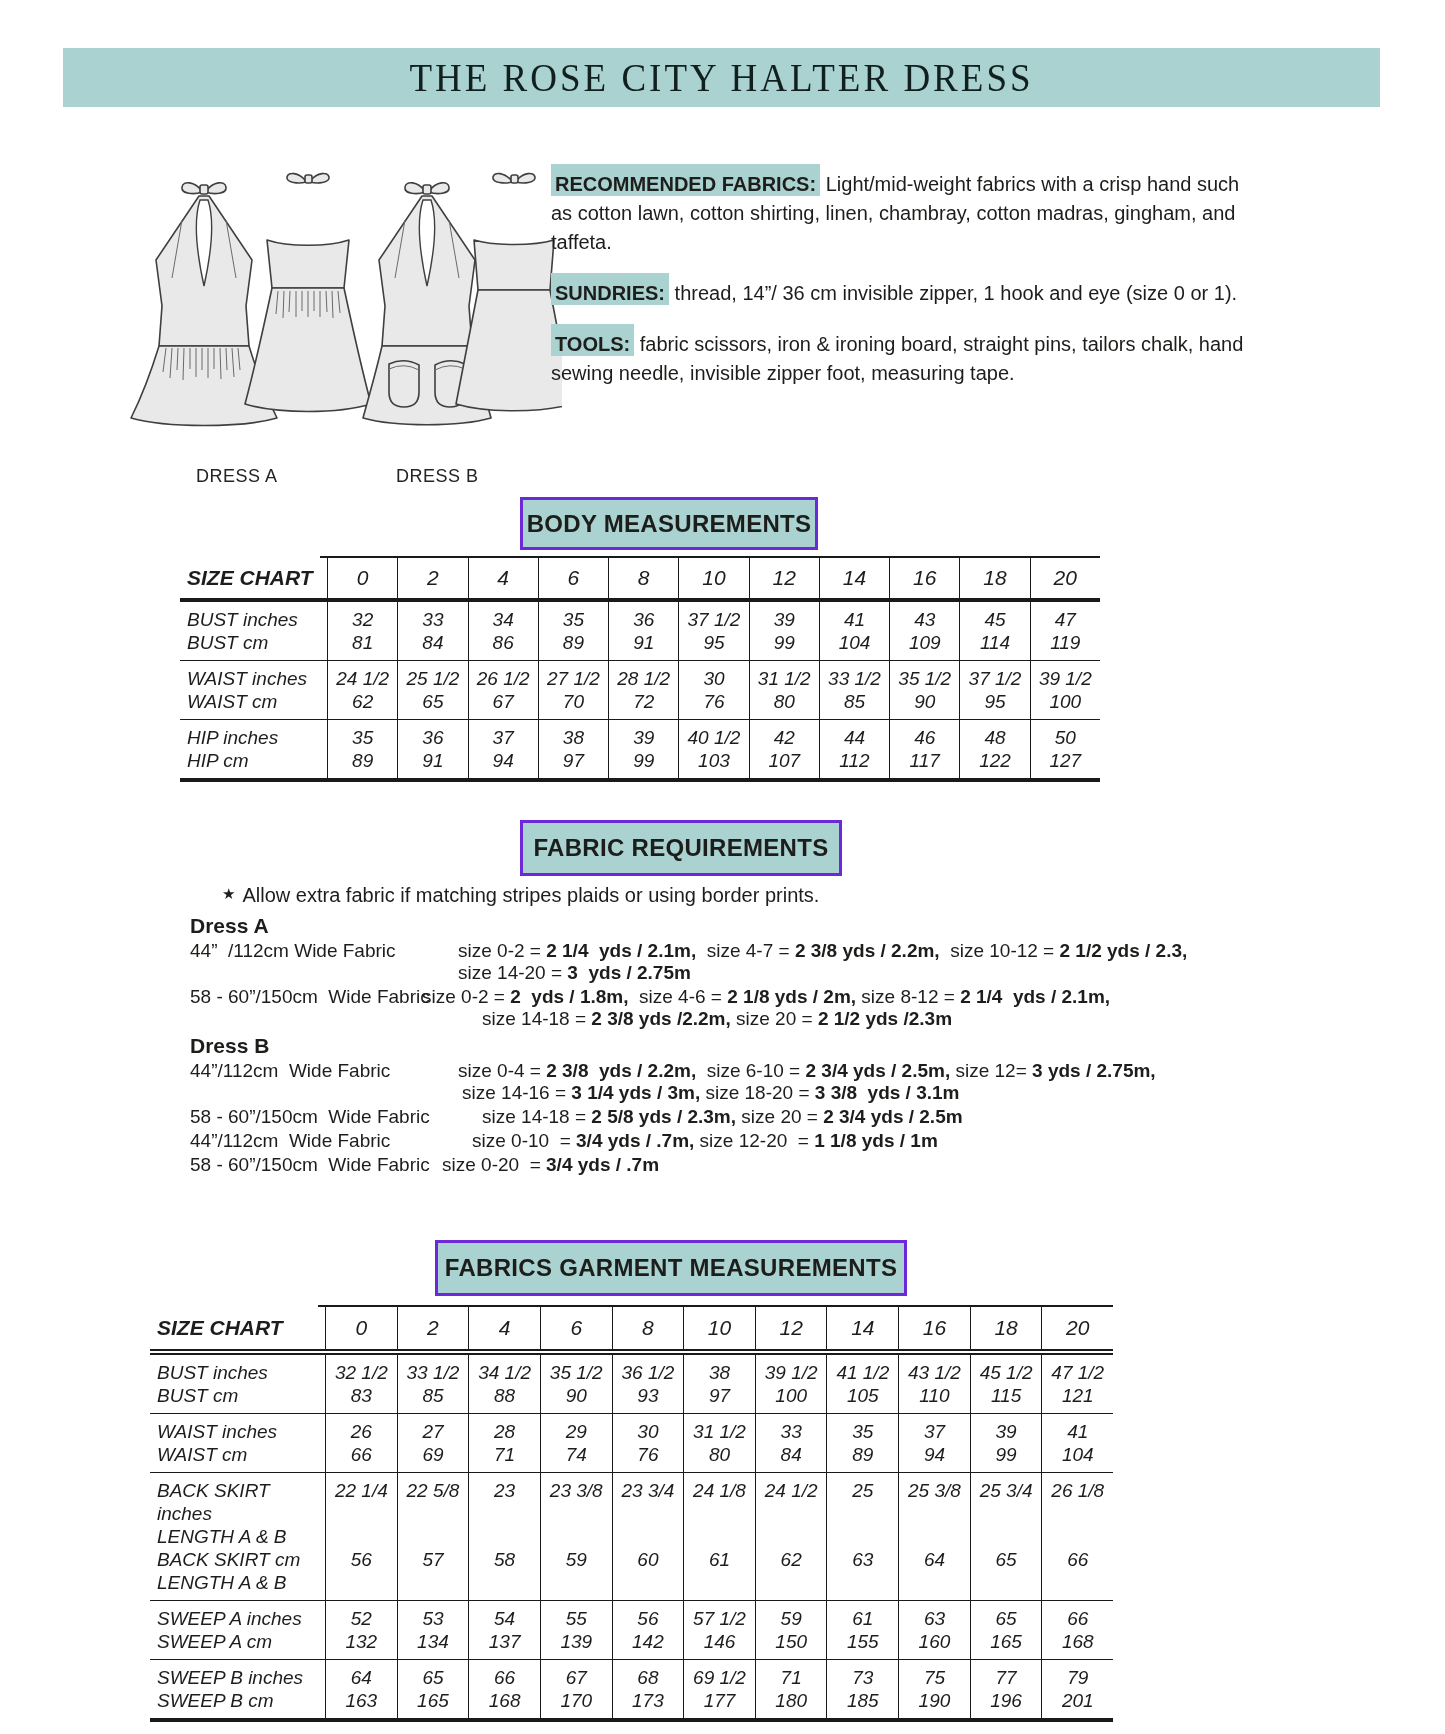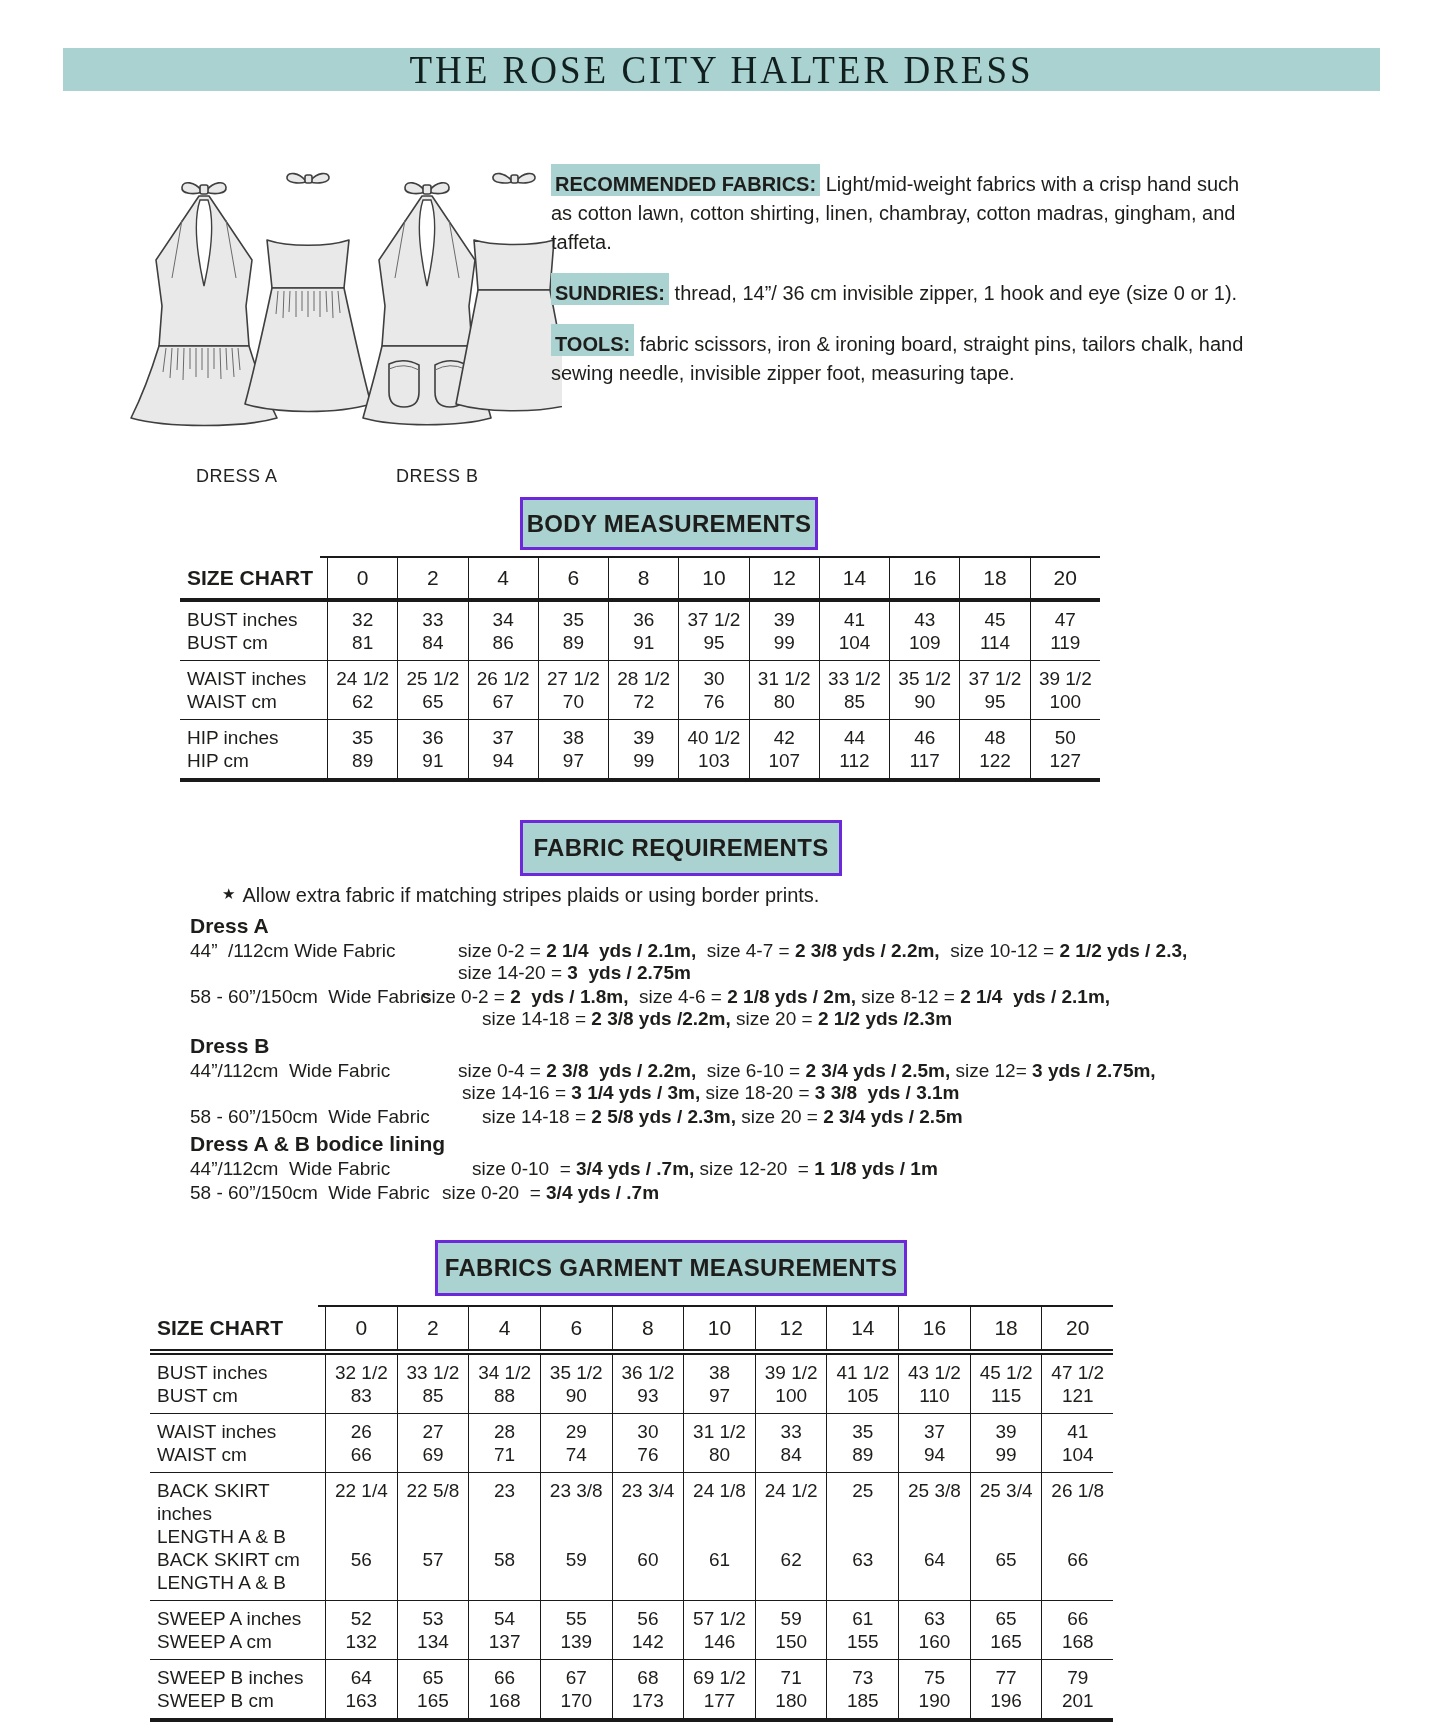--- a/index.html
+++ b/index.html
@@ -1,19 +1,19 @@
 <!DOCTYPE html>
 <html style="--accent: #a9d2d0;"><head>
 <meta charset="utf-8">
 <style>
   html,body{margin:0;padding:0;background:#ffffff;}
   body{position:relative;width:1445px;height:1734px;font-family:"Liberation Sans",sans-serif;color:#1d1d1b;overflow:hidden;}
 
   
-  .banner{position:absolute;left:63px;top:48px;width:1317px;height:43px;background:var(--accent,#a9d2d0);display:flex;align-items:center;justify-content:center;}
+  .banner{position:absolute;left:63px;top:48px;width:1317px;height:59px;background:var(--accent,#a9d2d0);display:flex;align-items:center;justify-content:center;}
   .banner-title{font-family:"Liberation Serif",serif;font-size:37px;letter-spacing:3px;color:#11201e;transform:scaleY(1.08);}
 
   
   .illus{position:absolute;left:122px;top:152px;}
   .d{fill:#e9e9e9;stroke:#3f3f3f;stroke-width:1.6;stroke-linejoin:round;}
   .dw{fill:#ffffff;stroke:#3f3f3f;stroke-width:1.4;}
   .g{fill:none;stroke:#6a6a6a;stroke-width:1;}
   .dress-label{position:absolute;top:466px;font-size:18px;letter-spacing:.5px;color:#232323;}
 
   
@@ -21,21 +21,21 @@
   .info p{margin:0 0 22px 0;}
   .hl{background:var(--accent,#a9d2d0);font-weight:bold;padding:9px 4px 1px 4px;}
 
   
   .section-box{position:absolute;background:var(--accent,#a9d2d0);border:3px solid #6d28d9;font-weight:bold;font-size:24px;display:flex;align-items:center;justify-content:center;letter-spacing:.3px;}
   #body-box{left:520px;top:497px;width:292px;height:47px;}
   #fabric-box{left:520px;top:820px;width:316px;height:50px;}
   #finished-box{left:435px;top:1240px;width:466px;height:50px;}
 
   
-  .meas-table{position:absolute;border-bottom:4px solid #1a1a1a;}
+  .meas-table{position:absolute;border-bottom:4px solid #1a1a1a;font-style:italic;}
   #body-table{left:180px;top:556px;width:920px;--labelw:140px;}
   #finished-table{left:150px;top:1305px;width:963px;--labelw:168px;}
   .t-row{display:flex;align-items:stretch;}
   .cell{flex:1;text-align:center;font-size:19px;line-height:23px;border-left:1px solid #1a1a1a;}
   .cell.lab{flex:0 0 var(--labelw);text-align:left;border-left:none;padding-left:7px;}
   .t-head{position:relative;height:42px;border-bottom:4px solid #1a1a1a;}
   #finished-table .t-head{height:44px;border-bottom:6px double #1a1a1a;}
   .t-head::before{content:"";position:absolute;top:0;left:var(--labelw);right:0;height:2px;background:#1a1a1a;}
   .t-head .cell{display:flex;align-items:center;justify-content:center;font-size:21px;}
   .t-head .cell.lab{font-weight:bold;justify-content:flex-start;}
@@ -445,21 +445,20 @@
         <div class="fr-line" style="margin-left: 268px;"><span>size 0-4 = </span><span class="b">2 3/8  yds / 2.2m,</span><span>  size 6-10 = </span><span class="b">2 3/4 yds / 2.5m,</span><span> size 12= </span><span class="b">3 yds / 2.75m,</span></div>
         <div class="fr-line" style="margin-left: 272px;"><span>size 14-16 = </span><span class="b">3 1/4 yds / 3m,</span><span> size 18-20 = </span><span class="b">3 3/8  yds / 3.1m</span></div>
       </div>
     </div>
     <div class="fr-row">
       <div class="fr-label">58 - 60”/150cm  Wide Fabric</div>
       <div class="fr-lines">
         <div class="fr-line" style="margin-left: 292px;"><span>size 14-18 = </span><span class="b">2 5/8 yds / 2.3m,</span><span> size 20 = </span><span class="b">2 3/4 yds / 2.5m</span></div>
       </div>
     </div>
-    <div class="fr-heading">Dress A &amp; B bodice lining</div>
     <div class="fr-row">
       <div class="fr-label">44”/112cm  Wide Fabric</div>
       <div class="fr-lines">
         <div class="fr-line" style="margin-left: 282px;"><span>size 0-10  = </span><span class="b">3/4 yds / .7m,</span><span> size 12-20  = </span><span class="b">1 1/8 yds / 1m</span></div>
       </div>
     </div>
     <div class="fr-row">
       <div class="fr-label">58 - 60”/150cm  Wide Fabric</div>
       <div class="fr-lines">
         <div class="fr-line" style="margin-left: 252px;"><span>size 0-20  = </span><span class="b">3/4 yds / .7m</span></div>

